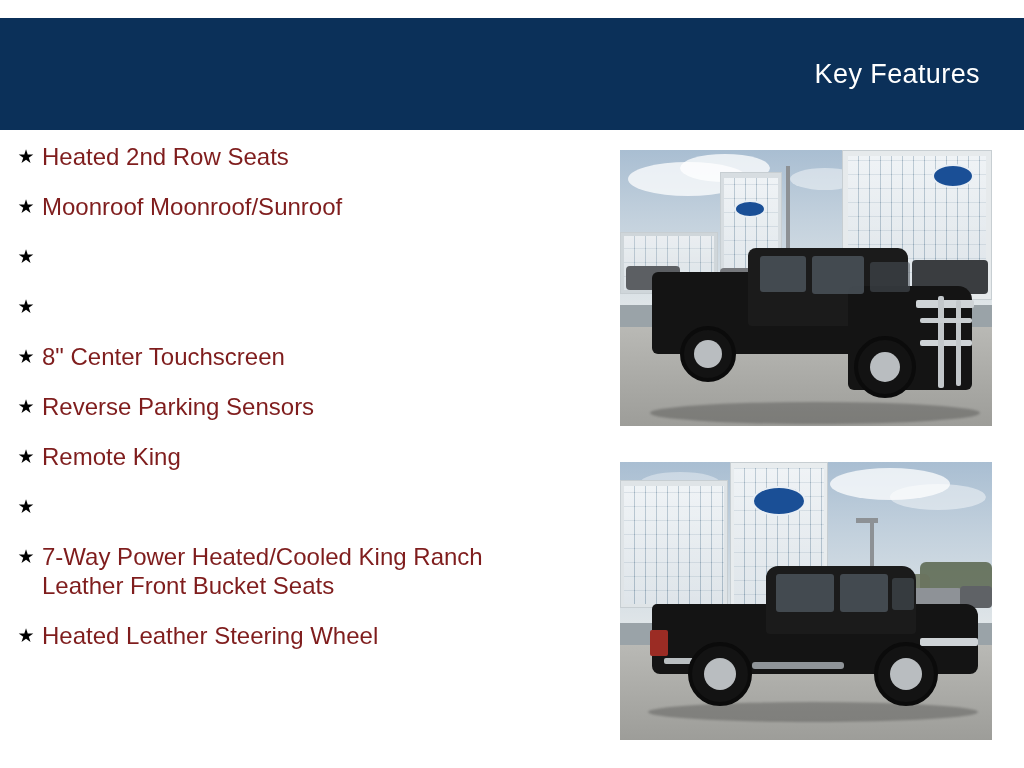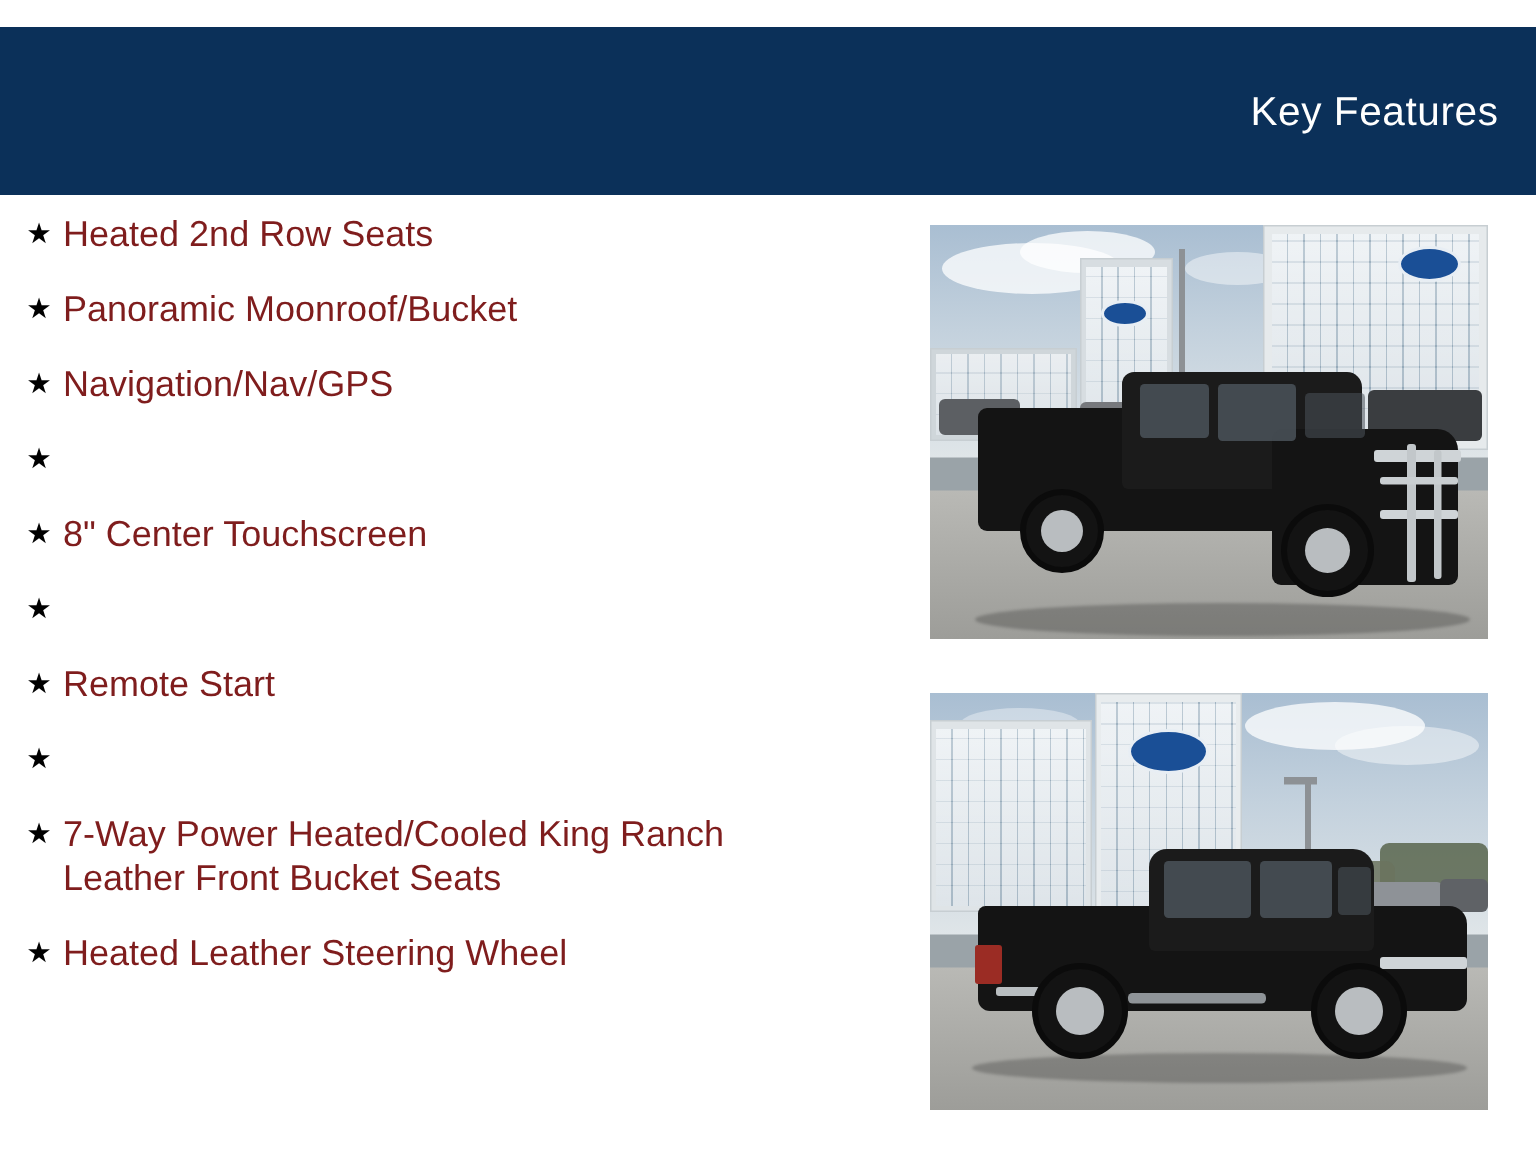--- a/index.html
+++ b/index.html
@@ -25,21 +25,21 @@
     background: #0b3059;
     display: flex;
     align-items: center;
     justify-content: flex-end;
   }
   .header-title {
     color: #ffffff;
     font-size: 27px;
     font-weight: 400;
     letter-spacing: 0.4px;
-    padding-right: 25px;
+    padding-right: 44px;
     line-height: 1;
   }
   .features {
     position: absolute;
     left: 10px;
     top: 142px;
     width: 580px;
   }
   .feature-row {
     display: flex;
@@ -136,44 +136,44 @@
 
   <div class="features">
 
     <div class="feature-row">
       <span class="bullet">★</span>
       <span class="feature-text">Heated 2nd Row Seats</span>
     </div>
 
     <div class="feature-row">
       <span class="bullet">★</span>
-      <span class="feature-text">Panoramic Moonroof/Bucket</span>
-    </div>
-
-    <div class="feature-row">
-      <span class="bullet">★</span>
-      <span class="feature-text">Navigation/Nav/GPS</span>
+      <span class="feature-text">Moonroof Moonroof/Sunroof</span>
+    </div>
+
+    <div class="feature-row">
+      <span class="bullet">★</span>
     </div>
 
     <div class="feature-row">
       <span class="bullet">★</span>
     </div>
 
     <div class="feature-row">
       <span class="bullet">★</span>
       <span class="feature-text">8" Center Touchscreen</span>
     </div>
 
     <div class="feature-row">
       <span class="bullet">★</span>
-    </div>
-
-    <div class="feature-row">
-      <span class="bullet">★</span>
-      <span class="feature-text">Remote Start</span>
+      <span class="feature-text">Reverse Parking Sensors</span>
+    </div>
+
+    <div class="feature-row">
+      <span class="bullet">★</span>
+      <span class="feature-text">Remote King</span>
     </div>
 
     <div class="feature-row">
       <span class="bullet">★</span>
     </div>
 
     <div class="feature-row">
       <span class="bullet">★</span>
       <span class="feature-text" style="display:inline-block;max-width:500px;">7-Way Power Heated/Cooled King Ranch Leather Front Bucket Seats</span>
     </div>

